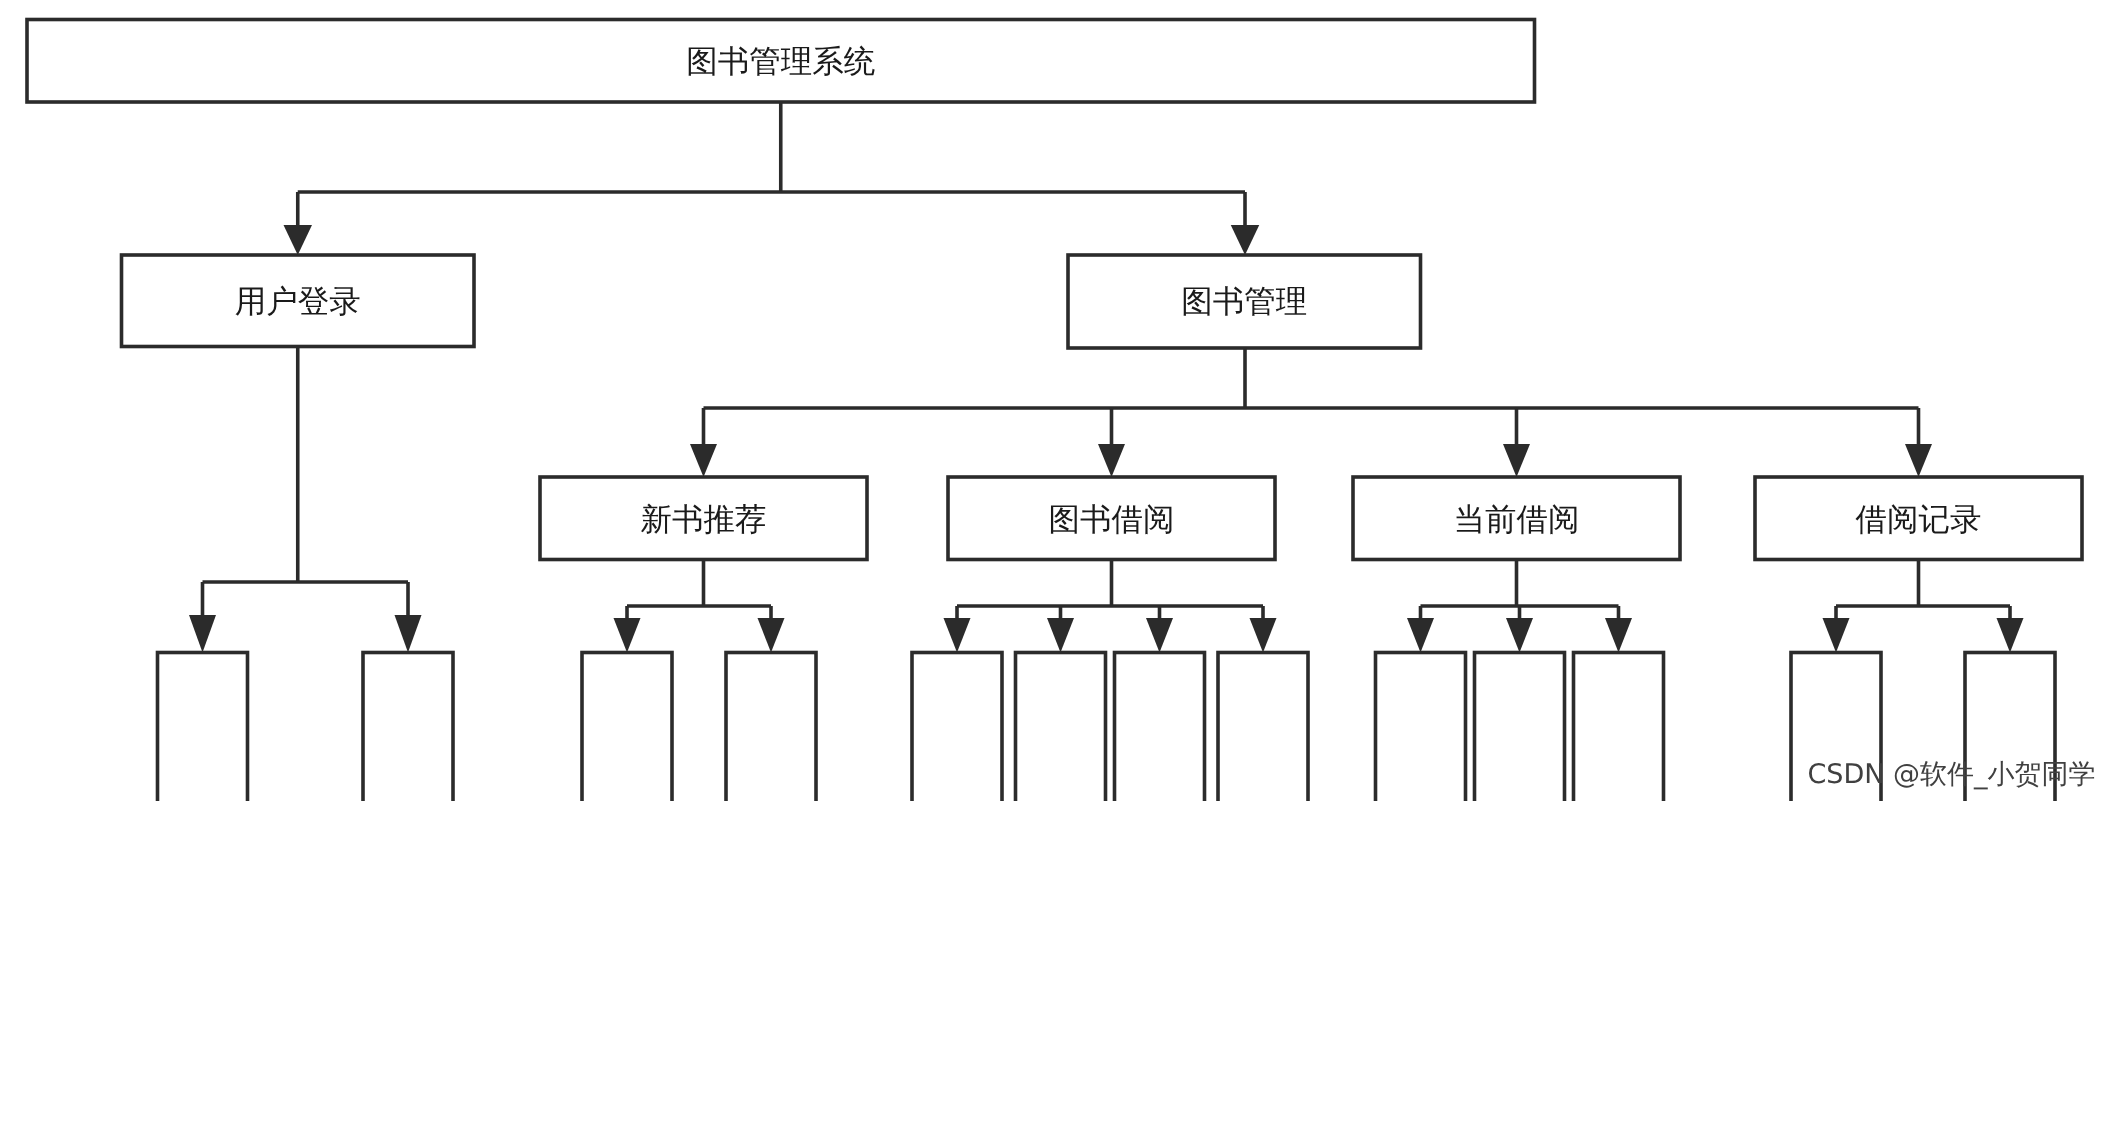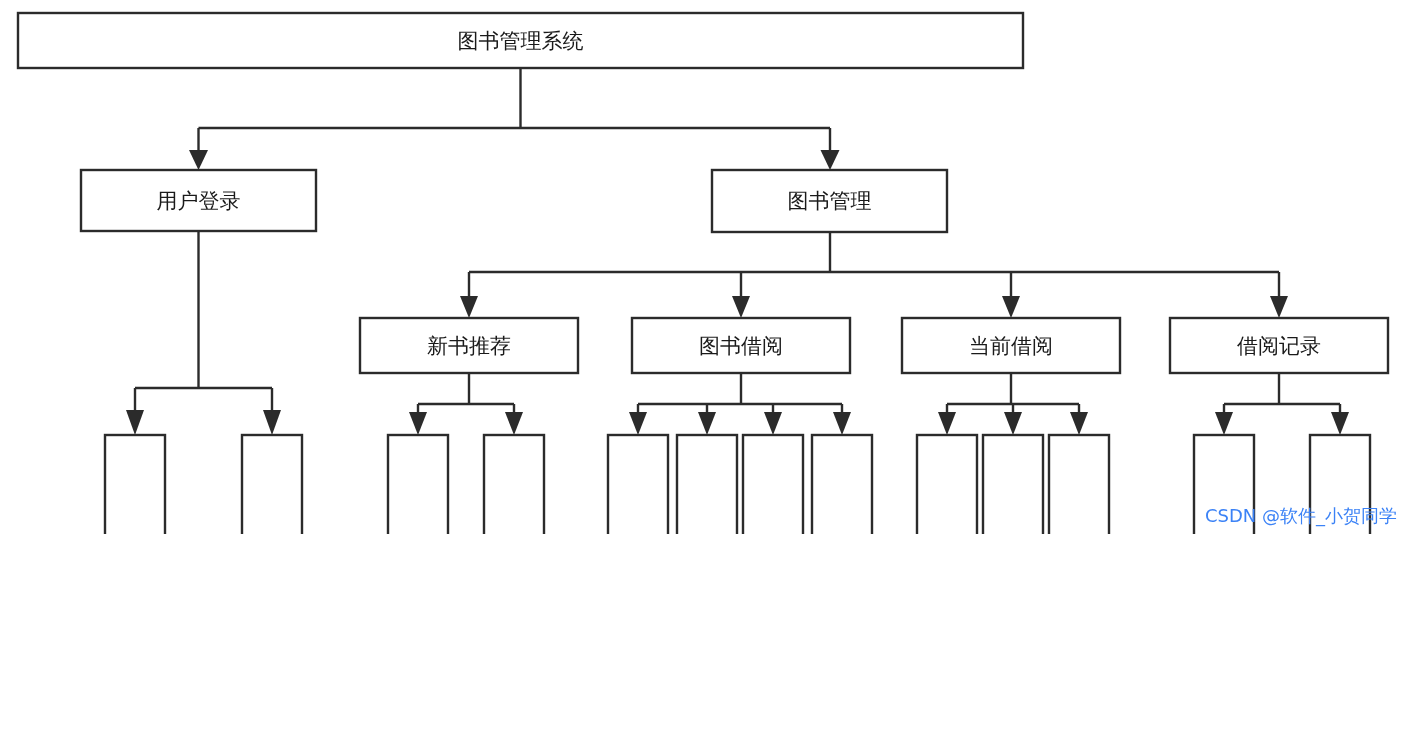--- a/index.html
+++ b/index.html
@@ -60,21 +60,21 @@
     text-align: center;
     pointer-events: none;
     user-select: none;
   }
   .watermark {
     position: absolute;
     right: 8px;
     bottom: 6px;
     font-family: "DejaVu Sans", "Liberation Sans", sans-serif;
     font-size: 18px;
-    color: #3b82f6;
+    color: #404040;
     white-space: nowrap;
     user-select: none;
   }
 </style>
 </head>
 <body>
 
 <div id="stage">
 
   <svg id="diagram-svg" viewBox="0 0 1405 747">

